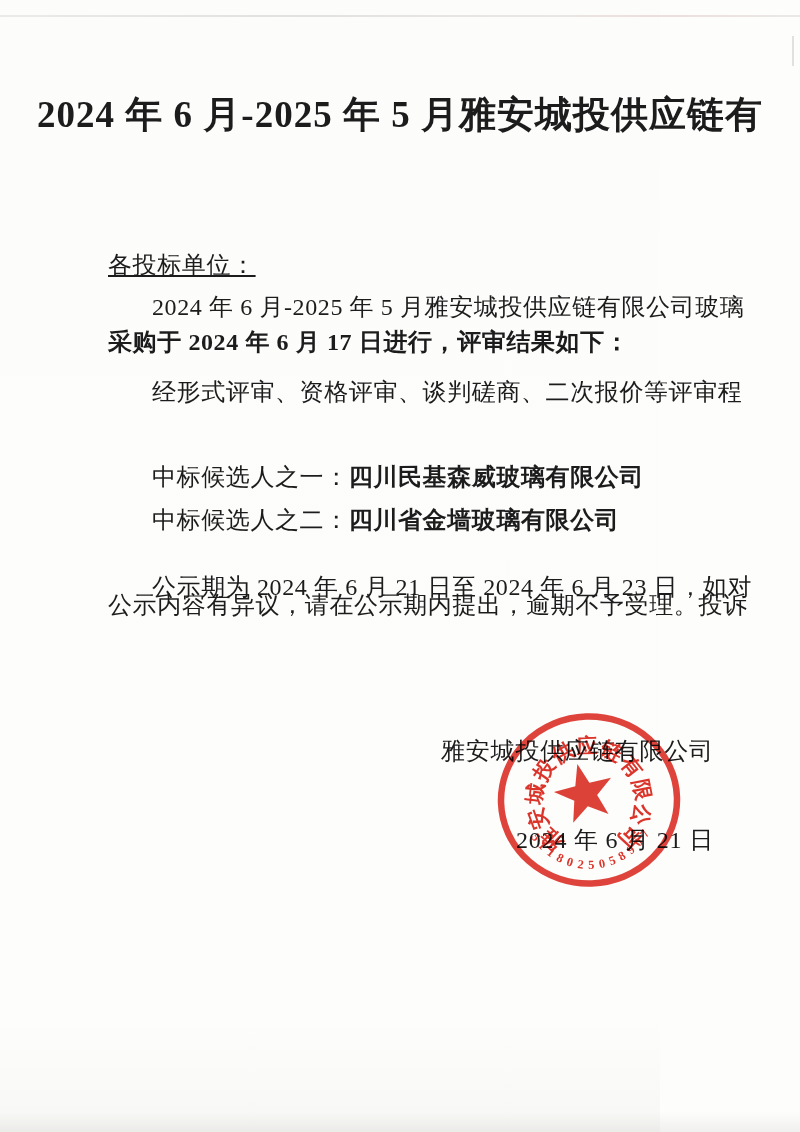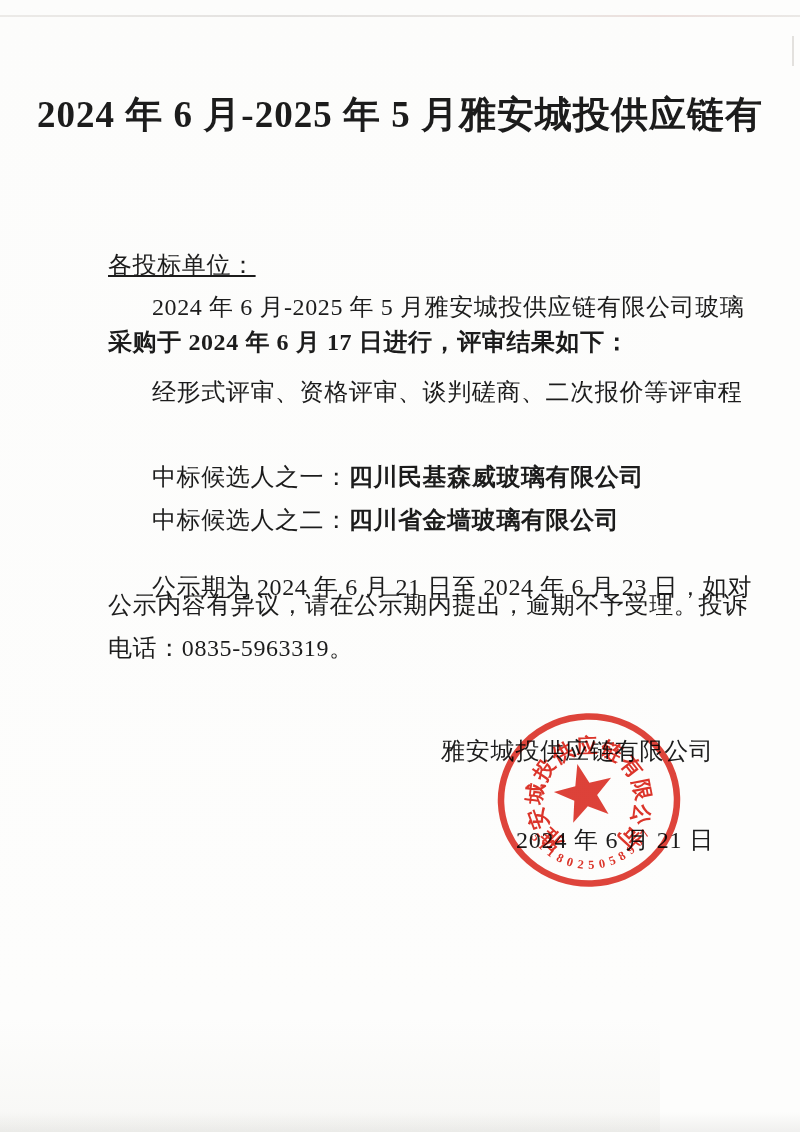--- a/index.html
+++ b/index.html
@@ -75,21 +75,20 @@
   <div class="bline" style="left:152px;top:292px;">2024 年 6 月-2025 年 5 月雅安城投供应链有限公司玻璃</div>
   <div class="bline" style="left:108px;top:327px;font-weight:bold;">采购于 2024 年 6 月 17 日进行，评审结果如下：</div>
   <div class="bline" style="left:152px;top:377px;">经形式评审、资格评审、谈判磋商、二次报价等评审程</div>
 
   <div class="bline" style="left:152px;top:462px;"><span>中标候选人之一：</span><b>四川民基森威玻璃有限公司</b></div>
 
   <div class="bline" style="left:152px;top:505px;"><span>中标候选人之二：</span><b>四川省金墙玻璃有限公司</b></div>
 
   <div class="bline" style="left:152px;top:529px;margin-top:43px;">公示期为 2024 年 6 月 21 日至 2024 年 6 月 23 日，如对</div>
   <div class="bline" style="left:108px;top:590px;">公示内容有异议，请在公示期内提出，逾期不予受理。投诉</div>
-  <div class="bline" style="left:108px;top:633px;">电话：0835-5963319。</div>
 
   <div class="sig-company">雅安城投供应链有限公司</div>
   <div class="sig-date">2024 年 6 月 21 日</div>
 
   <svg class="seal" viewBox="0 0 200 200">
     <ellipse cx="100" cy="100" rx="88" ry="83.5" fill="none" stroke="#dc291e" stroke-width="6.5" stroke-opacity="0.92"></ellipse>
     <polygon fill="#dc291e" fill-opacity="0.93" points="89.6,63.7 101.0,82.7 122.8,78.5 108.3,95.3 119.0,114.7 98.6,106.1 83.4,122.3 85.3,100.2 65.2,90.8 86.8,85.7"></polygon>
     <g text-anchor="middle">
       <text class="arc-ch" x="61.8" y="138.2" transform="rotate(-135 61.8 138.2)" dominant-baseline="central">雅</text>
       <text class="arc-ch" x="48.6" y="116.7" transform="rotate(-108 48.6 116.7)" dominant-baseline="central">安</text>

